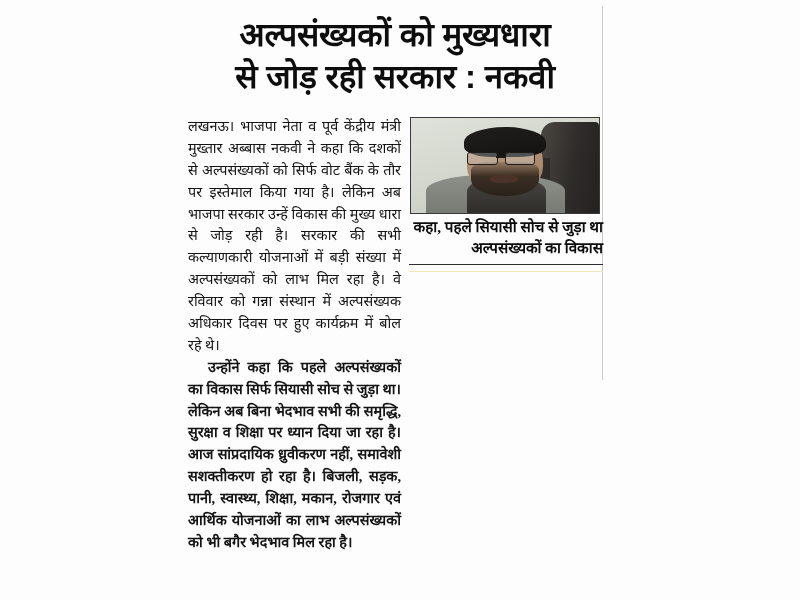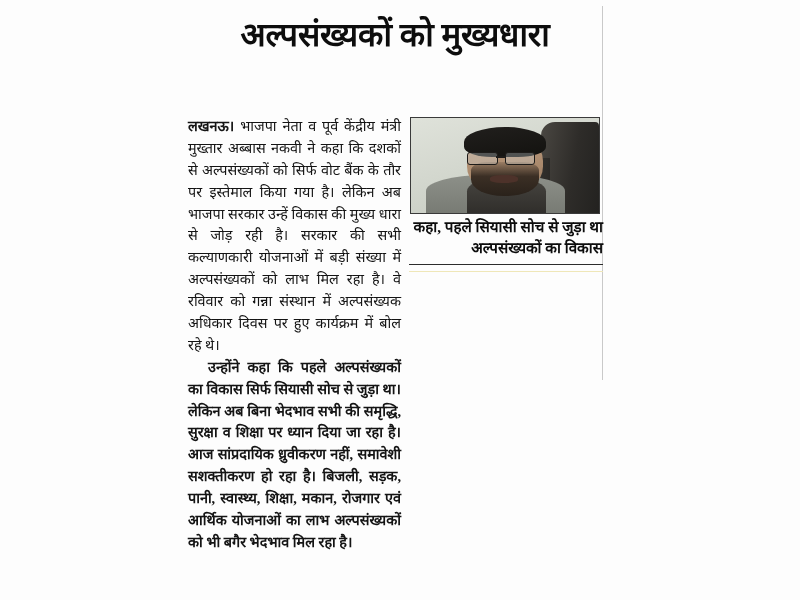--- a/index.html
+++ b/index.html
@@ -9,21 +9,21 @@
     color:#161616;overflow:hidden;position:relative;
   }
   #clipping{
     position:absolute;left:0;top:0;width:800px;height:600px;
     background:#fdfdfd;
   }
   
   .headline{
     position:absolute;left:175px;top:14px;width:440px;
     text-align:center;
-    font-family:Liberation Serif, serif;
+    font-family:Liberation Sans, sans-serif;
     font-weight:bold;
     font-size:33px;line-height:1.28;
     letter-spacing:-0.2px;
     color:#0d0d0d;
   }
   .headline .hl-line{display:block;white-space:nowrap;}
   
   .page-rule{
     position:absolute;left:602px;top:6px;width:1px;height:374px;
     background:#c9c9c9;
@@ -31,21 +31,21 @@
   
   .body-col{
     position:absolute;left:188px;top:116px;width:213px;
     font-family:"Liberation Serif","DejaVu Serif",serif;
     font-size:14.4px;line-height:1.52;
     text-align:justify;text-justify:inter-word;
     color:#141414;
   }
   .body-col p{margin:0 0 0 0;}
   .body-col p.indent{text-indent:20px;font-weight:bold;}
-  .dateline{font-weight:bold;}
+  .dateline{font-weight:normal;}
   
   .photo-frame{
     position:absolute;left:410px;top:117px;width:188px;height:95px;
     border:1.5px solid #3a3a3a;
     background:#cfd3cb;
     overflow:hidden;
   }
   .photo-inner{position:absolute;inset:0;}
   .ph-wall{
     position:absolute;left:0;top:0;width:100%;height:100%;
@@ -129,20 +129,21 @@
 </style>
 </head>
 <body>
 
 <div id="clipping">
 
   <div class="page-rule"></div>
 
   <div class="headline">
     <span class="hl-line">अल्पसंख्यकों को मुख्यधारा</span>
+    <span class="hl-line">से जोड़ रही सरकार : नकवी</span>
   </div>
 
   <div class="body-col">
     <p><span class="dateline">लखनऊ।</span><span> भाजपा नेता व पूर्व केंद्रीय मंत्री मुख्तार अब्बास नकवी ने कहा कि दशकों से अल्पसंख्यकों को सिर्फ वोट बैंक के तौर पर इस्तेमाल किया गया है। लेकिन अब भाजपा सरकार उन्हें विकास की मुख्य धारा से जोड़ रही है। सरकार की सभी कल्याणकारी योजनाओं में बड़ी संख्या में अल्पसंख्यकों को लाभ मिल रहा है। वे रविवार को गन्ना संस्थान में अल्पसंख्यक अधिकार दिवस पर हुए कार्यक्रम में बोल रहे थे।</span></p>
     <p class="indent">उन्होंने कहा कि पहले अल्पसंख्यकों का विकास सिर्फ सियासी सोच से जुड़ा था। लेकिन अब बिना भेदभाव सभी की समृद्धि, सुरक्षा व शिक्षा पर ध्यान दिया जा रहा है। आज सांप्रदायिक ध्रुवीकरण नहीं, समावेशी सशक्तीकरण हो रहा है। बिजली, सड़क, पानी, स्वास्थ्य, शिक्षा, मकान, रोजगार एवं आर्थिक योजनाओं का लाभ अल्पसंख्यकों को भी बगैर भेदभाव मिल रहा है।</p>
   </div>
 
   <div class="photo-frame">
     <div class="photo-inner">
       <div class="ph-wall"></div>

